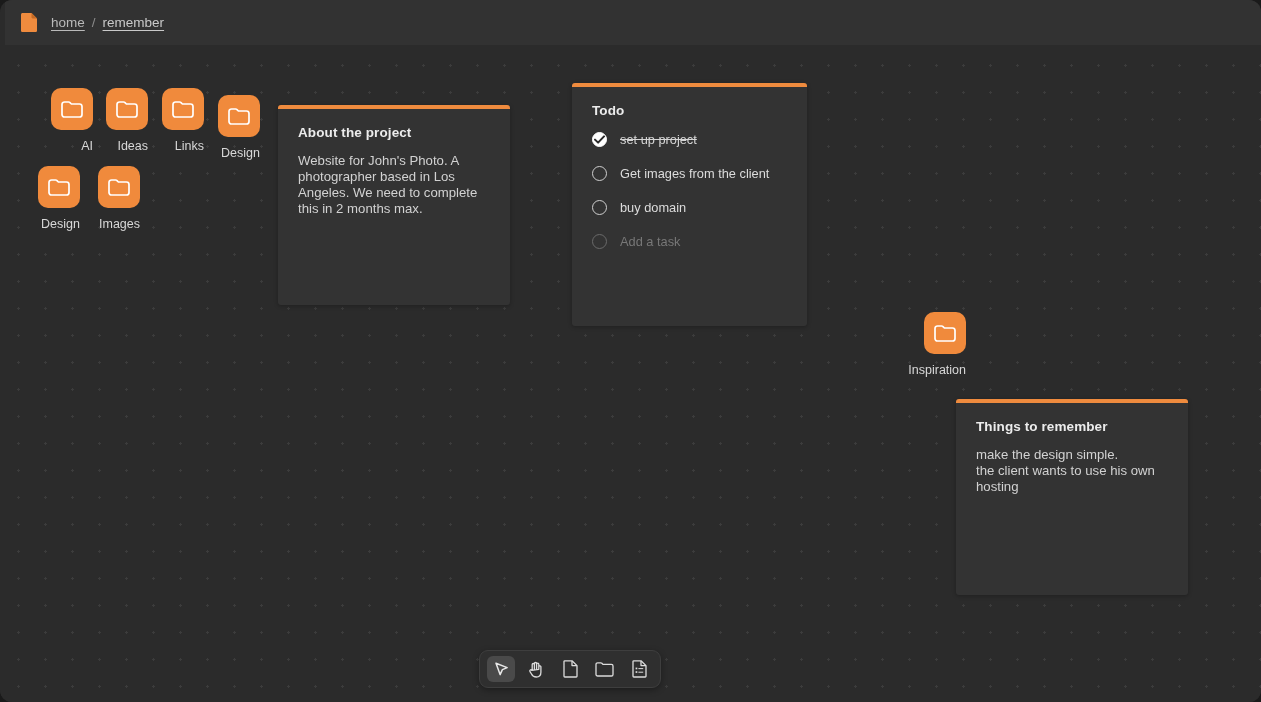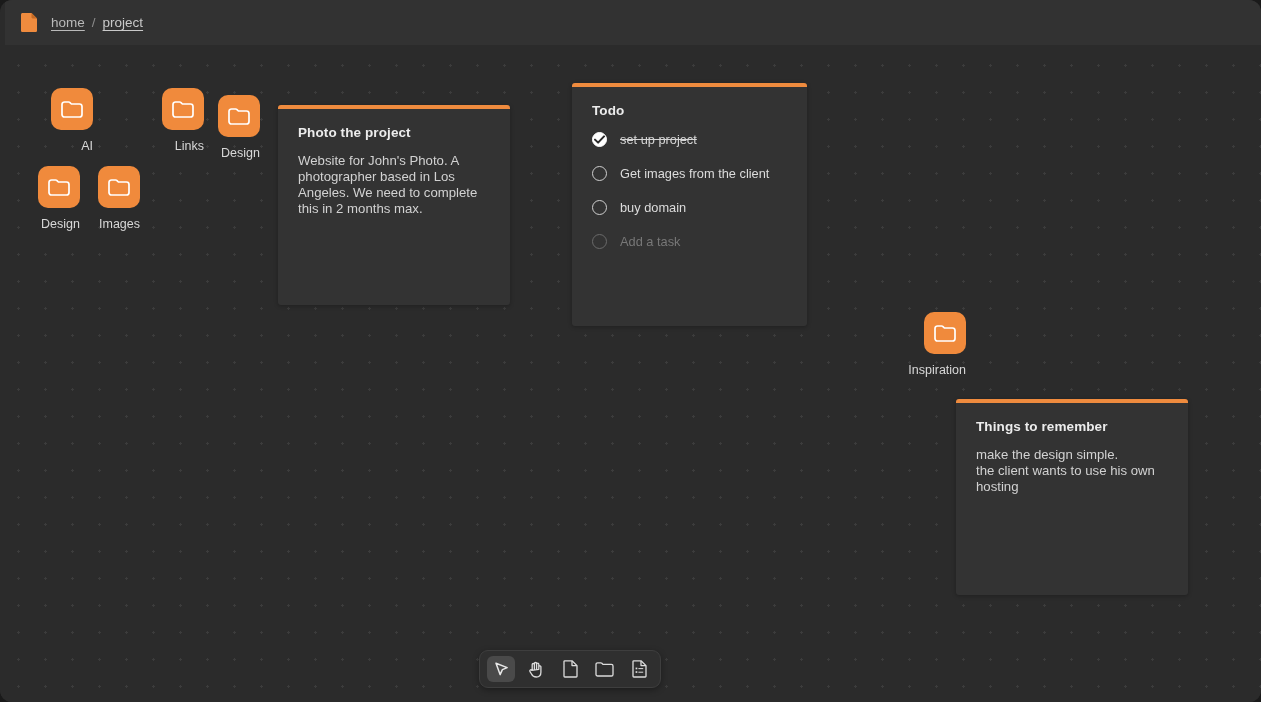--- a/index.html
+++ b/index.html
@@ -213,35 +213,43 @@
   <div id="header">
     <span class="file-icon">
       <svg width="16" height="19" viewBox="0 0 16 19">
         <path d="M0 1.6C0 0.7 0.7 0 1.6 0H10.5L16 5.4V17.4C16 18.3 15.3 19 14.4 19H1.6C0.7 19 0 18.3 0 17.4Z" fill="#ef8b3e"></path>
         <path d="M10.5 0L16 5.4H11.6C11 5.4 10.5 4.9 10.5 4.3Z" fill="#c46a25"></path>
       </svg>
     </span>
     <div class="crumbs">
       <span class="crumb">home</span>
       <span class="crumb-sep">/</span>
-      <span class="crumb current">project</span>
+      <span class="crumb current">remember</span>
     </div>
   </div>
 
   <div id="canvas">
 
     <div class="folder" style="left:31px; top:43px;">
       <span class="tile">
         <svg width="24" height="20" viewBox="0 0 24 20">
             <path d="M2 5.5C2 4.1 3.1 3 4.5 3H8.6c0.5 0 1 0.2 1.4 0.6L11.4 5h8.1C20.9 5 22 6.1 22 7.5v8C22 16.9 20.9 18 19.5 18h-15C3.1 18 2 16.9 2 15.5Z" fill="none" stroke="#ffffff" stroke-width="1.7" stroke-linejoin="round"></path>
           </svg>
       </span>
       <span class="label">AI</span>
     </div>
 
+    <div class="folder" style="left:86px; top:43px;">
+      <span class="tile">
+        <svg width="24" height="20" viewBox="0 0 24 20">
+            <path d="M2 5.5C2 4.1 3.1 3 4.5 3H8.6c0.5 0 1 0.2 1.4 0.6L11.4 5h8.1C20.9 5 22 6.1 22 7.5v8C22 16.9 20.9 18 19.5 18h-15C3.1 18 2 16.9 2 15.5Z" fill="none" stroke="#ffffff" stroke-width="1.7" stroke-linejoin="round"></path>
+          </svg>
+      </span>
+      <span class="label">Ideas</span>
+    </div>
 
     <div class="folder" style="left:142px; top:43px;">
       <span class="tile">
         <svg width="24" height="20" viewBox="0 0 24 20">
             <path d="M2 5.5C2 4.1 3.1 3 4.5 3H8.6c0.5 0 1 0.2 1.4 0.6L11.4 5h8.1C20.9 5 22 6.1 22 7.5v8C22 16.9 20.9 18 19.5 18h-15C3.1 18 2 16.9 2 15.5Z" fill="none" stroke="#ffffff" stroke-width="1.7" stroke-linejoin="round"></path>
           </svg>
       </span>
       <span class="label">Links</span>
     </div>
 
@@ -277,21 +285,21 @@
         <svg width="24" height="20" viewBox="0 0 24 20">
             <path d="M2 5.5C2 4.1 3.1 3 4.5 3H8.6c0.5 0 1 0.2 1.4 0.6L11.4 5h8.1C20.9 5 22 6.1 22 7.5v8C22 16.9 20.9 18 19.5 18h-15C3.1 18 2 16.9 2 15.5Z" fill="none" stroke="#ffffff" stroke-width="1.7" stroke-linejoin="round"></path>
           </svg>
       </span>
       <span class="label">Inspiration</span>
     </div>
 
     <div class="card" style="left:278px; top:60px; width:232px; height:200px;">
       <div class="accent"></div>
       <div class="body">
-        <div class="card-title">Photo the project</div>
+        <div class="card-title">About the project</div>
         <div class="card-text">Website for John's Photo. A photographer based in Los Angeles. We need to complete this in 2 months max.</div>
       </div>
     </div>
 
     <div class="card" style="left:956px; top:354px; width:232px; height:196px;">
       <div class="accent"></div>
       <div class="body">
         <div class="card-title">Things to remember</div>
         <div class="card-text">make the design simple.
 the client wants to use his own hosting</div>

